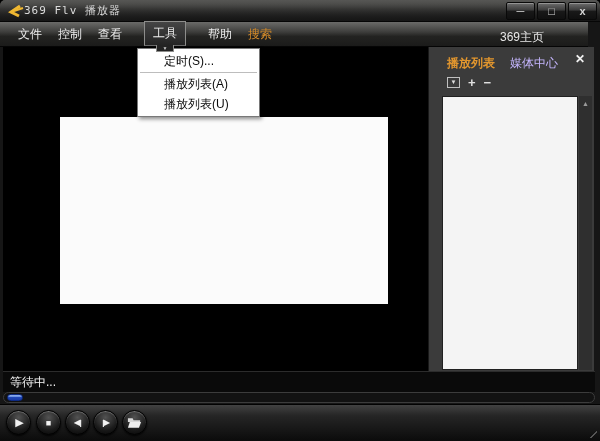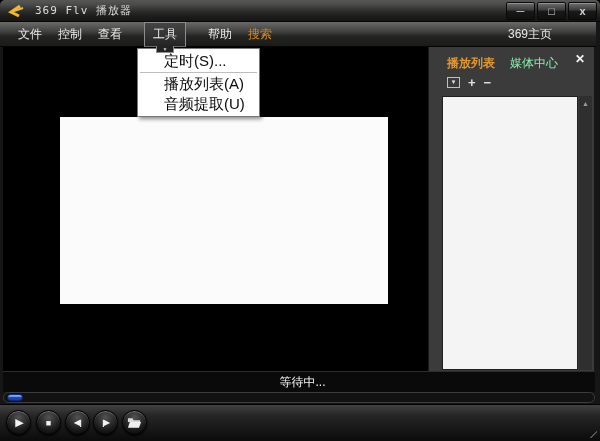--- a/index.html
+++ b/index.html
@@ -5,70 +5,70 @@
   * { margin:0; padding:0; box-sizing:border-box; }
   html,body { width:600px; height:441px; overflow:hidden; background:#000;
               font-family:"Liberation Sans", sans-serif; }
   .window { position:relative; width:600px; height:441px; background:#161616;
             border-radius:5px 5px 0 0; overflow:hidden; }
 
   
   .titlebar { position:absolute; left:0; top:0; right:0; height:22px;
               background:linear-gradient(180deg,#565654 0%,#39393733 40%,#161616 100%),linear-gradient(180deg,#4c4c4a,#1a1a1a);
               border-bottom:1px solid #060606; border-radius:5px 5px 0 0;
-              display:flex; align-items:center; gap:11px; padding-left:6px; }
+              display:flex; align-items:center; gap:0; padding-left:6px; }
   .logo { width:18px; height:16px; display:flex; align-items:center; }
   .title { color:#dcdcdc; font:11px "DejaVu Sans Mono", monospace; letter-spacing:1px; padding-bottom:1px; }
   .winbtns { position:absolute; right:3px; top:2px; display:flex; gap:2px; }
   .winbtn { width:29px; height:18px; border:1px solid #090909; border-radius:2px;
             background:linear-gradient(180deg,#6e6e6e 0%,#3a3a3a 45%,#191919 50%,#101010 100%);
             box-shadow:inset 0 1px 0 rgba(255,255,255,.28);
             color:#d6d6d6; font-size:11px; font-weight:bold;
             display:flex; align-items:center; justify-content:center; cursor:pointer; }
 
   
-  .menubar { position:absolute; left:0; top:22px; right:4px; height:25px;
+  .menubar { position:absolute; left:0; top:22px; right:12px; height:25px;
              background:linear-gradient(180deg,#6b6b69 0%,#3d3d3b 42%,#232321 60%,#1b1b1a 100%);
              border-bottom:1px solid #050505;
-             display:flex; align-items:center; padding-left:10px; }
+             display:flex; align-items:flex-end; padding-left:10px; }
   .menu-item { color:#ededed; font-size:12px; padding:3px 8px; cursor:pointer; white-space:nowrap; }
   .menu-item.accent { color:#d48a28; font-weight:normal; }
   .menu-item.open { position:relative; margin:0 14px; border:1px solid #8d8d8b; border-bottom-color:#6a6a6a;
                     background:linear-gradient(180deg,#454545,#242424); }
   .tools-arrow { position:absolute; top:100%; left:50%; transform:translateX(-50%);
                  width:18px; height:7px; background:#232323;
                  border:1px solid #8d8d8b; border-top:none; z-index:40;
                  color:#c9c9c9; font-size:5px; line-height:6px; text-align:center; }
   .homepage { margin-left:auto; padding-right:44px; color:#e9e9e9; font-size:12px; cursor:pointer; }
 
   
   .video-area { position:absolute; left:3px; top:47px; width:425px; height:324px; background:#000; }
   .video-screen { position:absolute; left:60px; top:117px; width:328px; height:187px; background:#fbfbfb; }
 
   
   .panel { position:absolute; left:428px; top:47px; width:166px; height:324px;
            background:#3b3b3b; border-left:1px solid #191919; }
   .panel-tabs { position:relative; display:flex; align-items:flex-end; height:25px; padding-left:18px; font-size:12px; }
   .tab-active { color:#e2962e; font-weight:bold; margin-right:15px; cursor:pointer; }
-  .tab { color:#86efac; cursor:pointer;margin-top:48px; }
+  .tab { color:#c4b5fd; cursor:pointer;margin-top:48px; }
   .panel-close { position:absolute; right:9px; top:5px; color:#f2f2f2; font-size:12px; font-weight:bold; cursor:pointer; }
   .panel-toolbar { display:flex; align-items:center; gap:8px; height:20px; padding-left:18px; }
   .dd-box { width:13px; height:11px; border:1px solid #c0c0c0; display:flex; align-items:center;
             justify-content:center; cursor:pointer; }
   .dd-box span { color:#e0e0e0; font-size:6px; line-height:1; }
   .tb-plus, .tb-minus { color:#e0e0e0; font-size:13px; font-weight:bold; line-height:1; cursor:pointer; }
   .playlist { position:absolute; left:13px; top:49px; width:136px; height:274px;
               background:#f4f4f4; border:1px solid #202020; }
   .scrollbar { position:absolute; left:150px; top:49px; width:13px; height:274px; background:#2f2f2f; }
   .scroll-up { display:block; text-align:center; color:#9a9a9a; font-size:7px; padding-top:4px; cursor:pointer; }
 
   
   .statusbar { position:absolute; left:3px; right:5px; top:371px; height:21px;
                background:#0a0a0a; border-top:1px solid #2c2c2c;
-               color:#f6f6f6; font-size:12px; line-height:21px; padding-left:7px;text-align:center; }
+               color:#f6f6f6; font-size:12px; line-height:21px; padding-left:7px; }
   .seekbar { position:absolute; left:3px; right:5px; top:392px; height:11px;
              background:#121212; border:1px solid #3c3c3c; border-radius:6px; cursor:pointer; }
   .seek-thumb { position:absolute; left:3px; top:1px; width:16px; height:7px; border-radius:4px;
                 border:1px solid #0d2a82;
                 background:linear-gradient(180deg,#93b2ef 0%,#5b84de 45%,#2147b8 50%,#183ca6 100%); cursor:pointer; }
   .controlbar { position:absolute; left:0; right:0; top:404px; height:37px;
                 background:linear-gradient(180deg,#424242 0%,#252525 30%,#0b0b0b 100%);
                 border-top:1px solid #020202; }
   .cbtn { position:absolute; top:5px; width:25px; height:25px; border-radius:50%;
           background:radial-gradient(circle at 50% 28%,#525252,#1a1a1a 62%,#040404 100%);
@@ -78,21 +78,21 @@
   .g-stop { font-size:9px; }
   .g-step { font-size:8px; letter-spacing:-1px; font-weight:bold; }
   .grip { position:absolute; right:3px; bottom:3px; width:12px; height:12px;
           background:repeating-linear-gradient(135deg, transparent 0 2px, #555 2px 3px, transparent 3px 5px);
           clip-path:polygon(100% 0, 100% 100%, 0 100%); cursor:nwse-resize; }
 
   
   .dropdown { position:absolute; left:137px; top:48px; width:123px; z-index:30;
               background:#fff; border:1px solid #787878; box-shadow:2px 2px 4px rgba(0,0,0,.45);
               padding:2px 0; }
-  .dd-item { height:20px; line-height:20px; padding-left:26px; font-size:15px; color:#0a0a0a;
+  .dd-item { height:20px; line-height:20px; padding-left:26px; font-size:12px; color:#0a0a0a;
              cursor:pointer; white-space:nowrap; }
   .dd-sep { height:1px; background:#bdbdbd; margin:1px 2px; }
 </style>
 </head>
 <body>
 
 <div class="window">
 
   <div class="titlebar">
     <span class="logo">
@@ -180,16 +180,16 @@
       </span>
     </div>
 
     <div class="grip"></div>
   </div>
 
   <div class="dropdown">
     <div class="dd-item">定时(S)...</div>
     <div class="dd-sep"></div>
     <div class="dd-item">播放列表(A)</div>
-    <div class="dd-item">音频提取(U)</div>
+    <div class="dd-item">播放列表(U)</div>
   </div>
 
 </div>
 
 </body></html>

